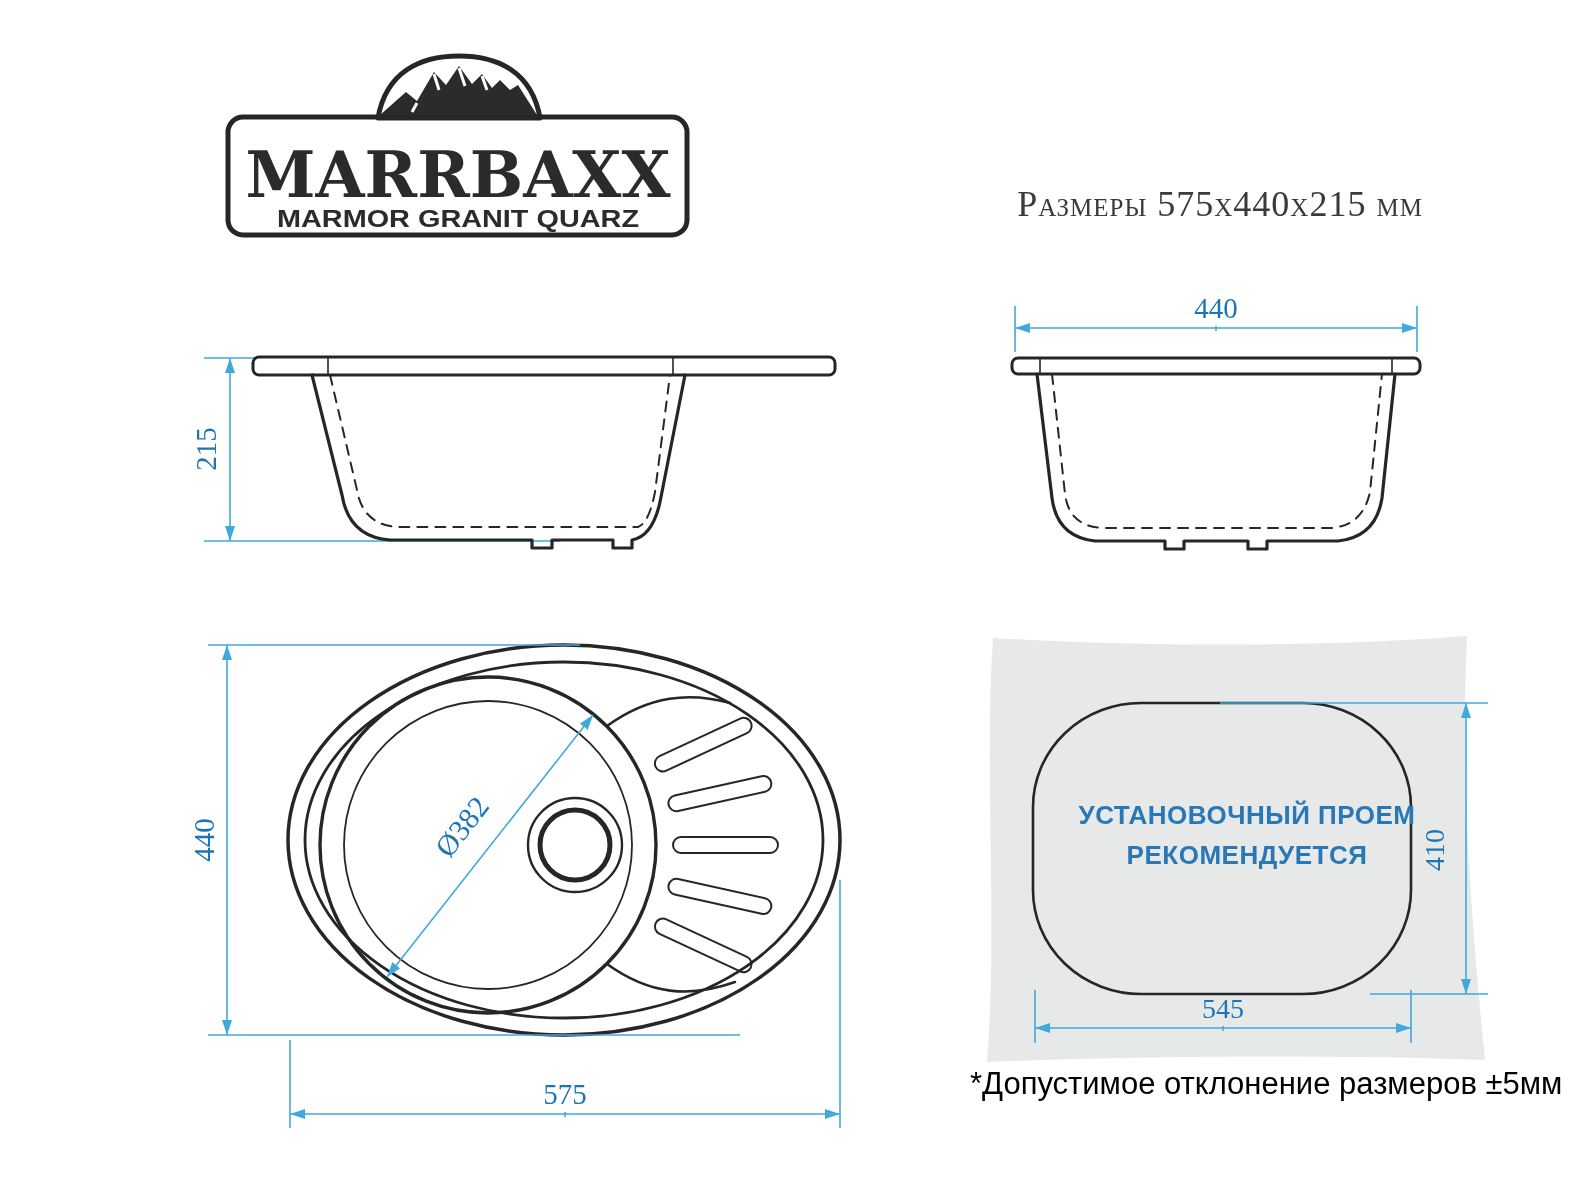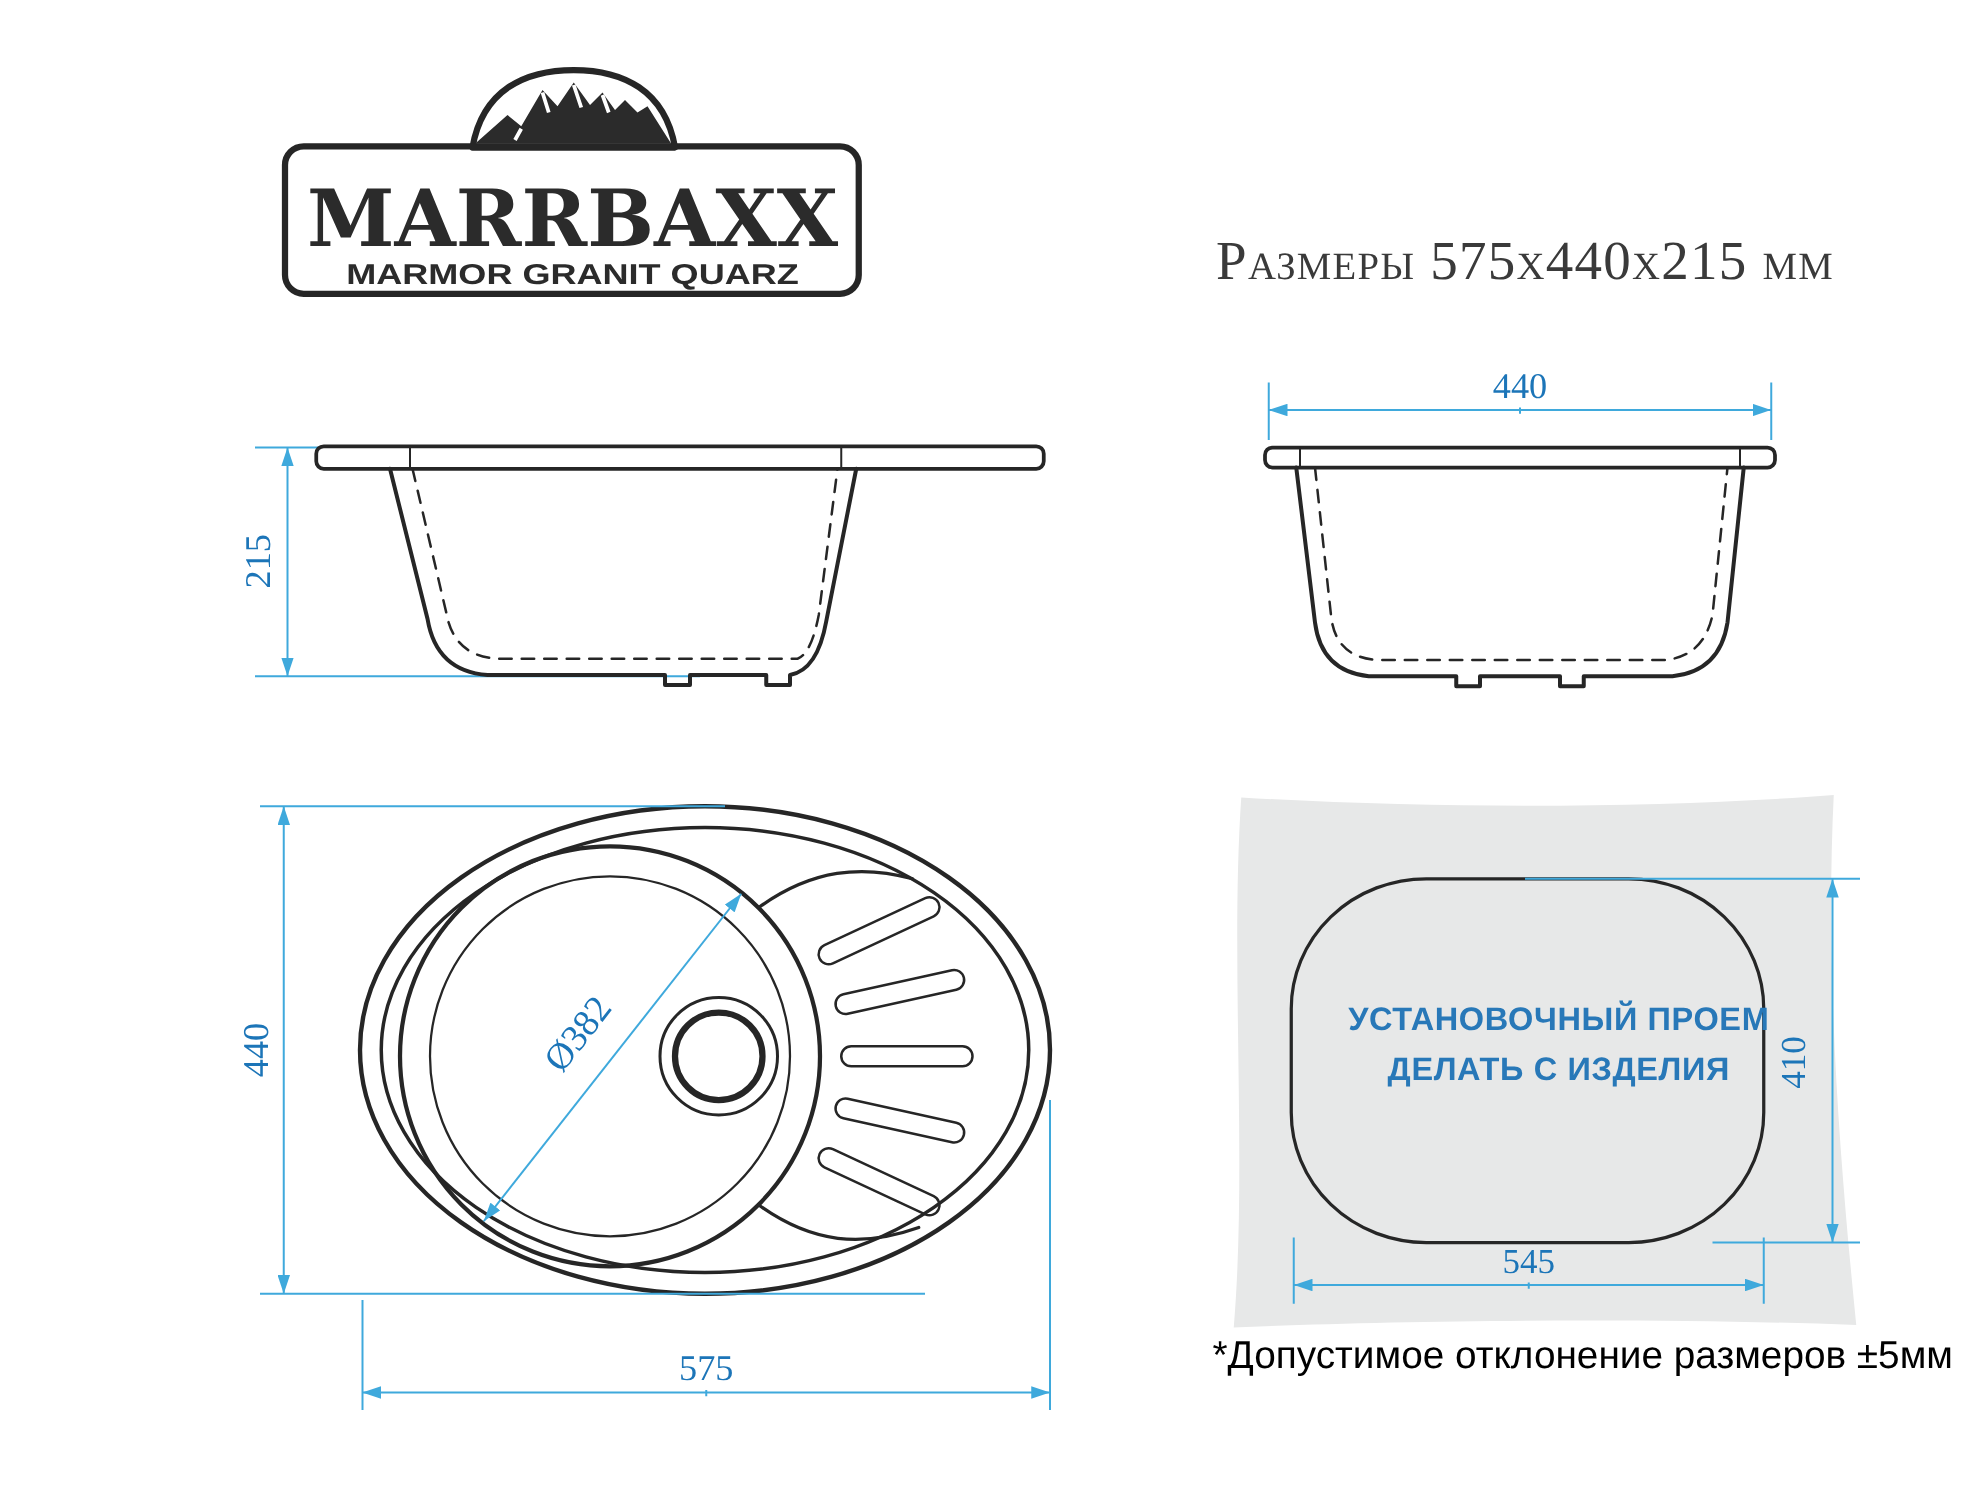--- a/index.html
+++ b/index.html
@@ -1,21 +1,21 @@
 <!DOCTYPE html>
 <html><head>
 <meta charset="utf-8">
 <style>
   html,body{margin:0;padding:0;background:#ffffff;}
   #stage{position:relative;width:1569px;height:1200px;background:#ffffff;overflow:hidden;
          font-family:"Liberation Sans",sans-serif;margin-left:40px;}
   #drawing{position:absolute;left:0;top:0;}
   .title{position:absolute;left:875px;top:183px;width:610px;text-align:center;
          font-family:"Liberation Serif",serif;font-variant:small-caps;
-         font-size:44px;color:#3a3a3a;letter-spacing:1px;white-space:nowrap;}
+         font-size:36px;color:#3a3a3a;letter-spacing:1px;white-space:nowrap;}
   .install-text{position:absolute;left:993px;top:795px;width:378px;text-align:center;
          color:#2878B8;font-weight:bold;font-size:26px;line-height:40px;letter-spacing:.5px;padding-left:25px;}
   .install-text span{display:block;}
   .footnote{position:absolute;left:930px;top:1066px;width:560px;
          font-size:31px;color:#000000;white-space:nowrap;}
   svg text.dim{font-family:"Liberation Serif",serif;fill:#1C75B8;}
   svg .blue{stroke:#3FA9DC;stroke-width:1.6;fill:none;}
   svg .ink{stroke:#262626;fill:none;stroke-linejoin:round;stroke-linecap:round;}
 </style>
 </head>
@@ -114,17 +114,17 @@
       <line x1="995" y1="1028" x2="1371" y2="1028" class="blue" marker-start="url(#arr)" marker-end="url(#arr)"></line>
       <line x1="1183" y1="1026" x2="1183" y2="1031" class="blue"></line>
       <text class="dim" font-size="28" text-anchor="middle" x="1183" y="1018">545</text>
     </g>
   </svg>
 
   <div class="title">Размеры 575x440x215 мм</div>
 
   <div class="install-text">
     <span>УСТАНОВОЧНЫЙ ПРОЕМ</span>
-    <span>ДЕЛАТЬ С ИЗДЕЛИЯ</span>
+    <span>РЕКОМЕНДУЕТСЯ</span>
   </div>
 
   <div class="footnote">*Допустимое отклонение размеров ±5мм</div>
 </div>
 
 </body></html>

